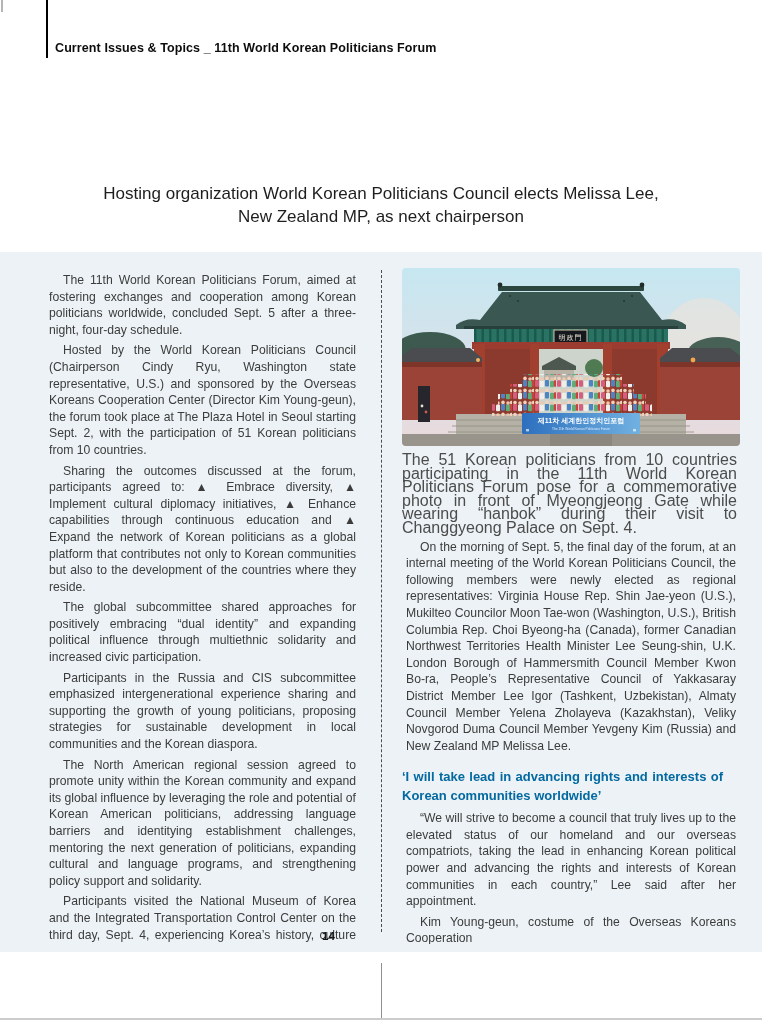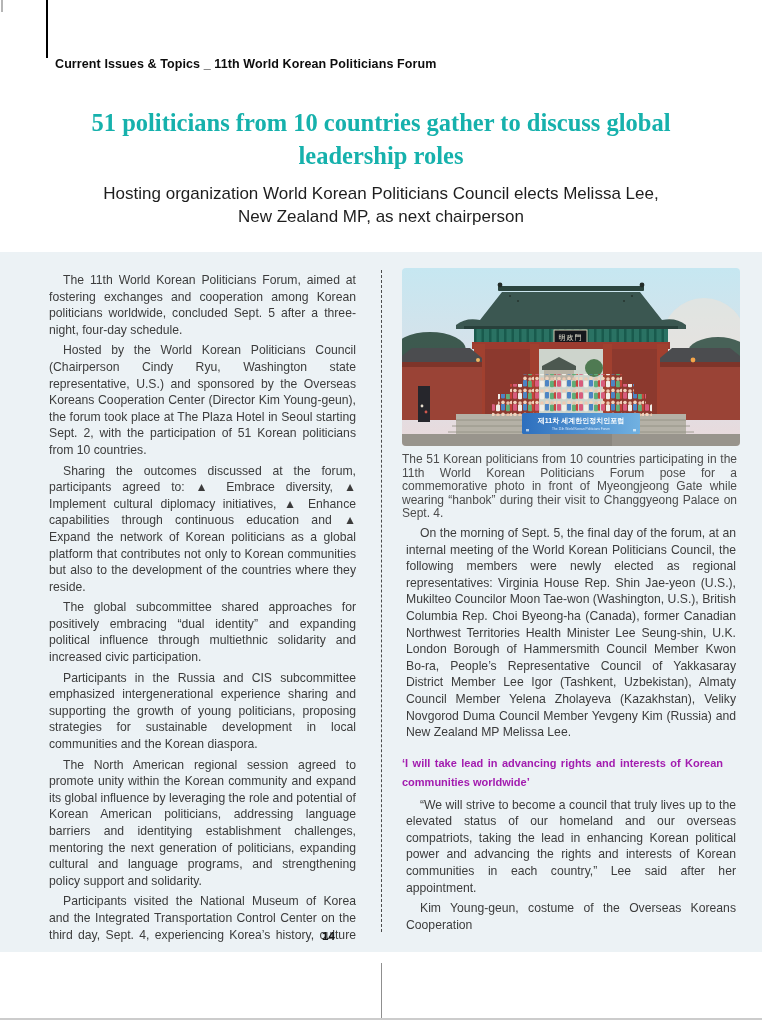--- a/index.html
+++ b/index.html
@@ -6,21 +6,21 @@
   .page {
     position:relative; width:762px; height:1020px; background:#ffffff;
     font-family:"Liberation Sans", sans-serif; overflow:hidden;
   }
   .edge-mark-top { position:absolute; left:1px; top:0; width:2px; height:12px; background:#b5b5b5; }
   .edge-mark-bottom { position:absolute; left:0; bottom:0; width:762px; height:2px; background:#cccccc; }
 
   .kicker-rule { position:absolute; left:46px; top:0; width:2px; height:58px; background:#000; }
   .kicker {
     position:absolute; left:55px; top:41px; font-size:12.5px; font-weight:bold;
-    color:#0d0d0d; letter-spacing:0.1px; white-space:nowrap;margin-top:16px;
+    color:#0d0d0d; letter-spacing:0.1px; white-space:nowrap;
   }
 
   .title {
     position:absolute; left:60px; right:60px; top:106px; margin:0; text-align:center;
     font-family:"Liberation Serif", serif; font-weight:bold; font-size:24.5px;
     line-height:33px; color:#16b1ac;
   }
   .subtitle {
     position:absolute; left:95px; right:95px; top:180px; margin:2px; text-align:center;
     font-size:17px; line-height:23px; font-weight:normal; color:#1e1e1e;
@@ -30,28 +30,28 @@
   .col { position:absolute; top:16px; height:676px; overflow:hidden; }
   .col-left  { left:45px;  width:315px; }
   .col-right { left:402px; width:338px; }
   .divider { position:absolute; left:381px; top:18px; height:662px; width:0; border-left:1px dashed #4c4c4c; }
 
   p.body {
     margin:4px; font-size:12.2px; line-height:16.6px; color:#3c3c3c;
     text-align:justify; text-indent:14px;
   }
   h3.subhead {
-    margin:13px 17px 5px 0; font-size:11px; line-height:19px; font-weight:bold;
-    color:#a21caf; text-align:justify;
+    margin:13px 17px 5px 0; font-size:13px; line-height:19px; font-weight:bold;
+    color:#0369a1; text-align:justify;
   }
 
   figure.photo-frame { margin:0; width:338px; height:178px; border-radius:4px; overflow:hidden; }
   .photo-svg { display:block; width:338px; height:178px; }
   p.caption {
-    margin:7px 3px 0 0; font-size:12px; line-height:13.6px; color:#4c4c4c; text-align:justify;
+    margin:7px 3px 0 0; font-size:16px; line-height:13.6px; color:#4c4c4c; text-align:justify;
   }
   .after-caption { margin-top:17px; }
 
   .footer-pageno {
     position:absolute; top:930px; left:322px; width:52px; text-align:left;
     font-size:11.5px; font-weight:bold; color:#151515;
   }
   .footer-vrule { position:absolute; top:963px; left:381px; width:1px; height:57px; background:#8f8f8f; }
   .footer-issue {
     position:absolute; top:1024px; left:391px; font-size:11.5px; color:#8e8e8e; letter-spacing:0.4px;
@@ -61,21 +61,20 @@
 </head>
 <body>
 
 <div class="page">
 
   <div class="edge-mark-top"></div>
 
   <div class="kicker-rule"></div>
   <div class="kicker">Current Issues &amp; Topics _  11th World Korean Politicians Forum</div>
 
-  <h1 class="title">51 politicians from 10 countries gather to discuss global leadership roles</h1>
   <h2 class="subtitle">Hosting organization World Korean Politicians Council elects Melissa Lee, New Zealand MP, as next chairperson</h2>
 
   <section class="panel">
     <div class="divider"></div>
 
     <div class="col col-left">
       <p class="body">The 11th World Korean Politicians Forum, aimed at fostering exchanges and cooperation among Korean politicians worldwide, concluded Sept. 5 after a three-night, four-day schedule.</p>
       <p class="body">Hosted by the World Korean Politicians Council (Chairperson Cindy Ryu, Washington state representative, U.S.) and sponsored by the Overseas Koreans Cooperation Center (Director Kim Young-geun), the forum took place at The Plaza Hotel in Seoul starting Sept. 2, with the participation of 51 Korean politicians from 10 countries.</p>
       <p class="body">Sharing the outcomes discussed at the forum, participants agreed to: ▲ Embrace diversity, ▲ Implement cultural diplomacy initiatives, ▲ Enhance capabilities through continuous education and ▲ Expand the network of Korean politicians as a global platform that contributes not only to Korean communities but also to the development of the countries where they reside.</p>
       <p class="body">The global subcommittee shared approaches for positively embracing “dual identity” and expanding political influence through multiethnic solidarity and increased civic participation.</p>

